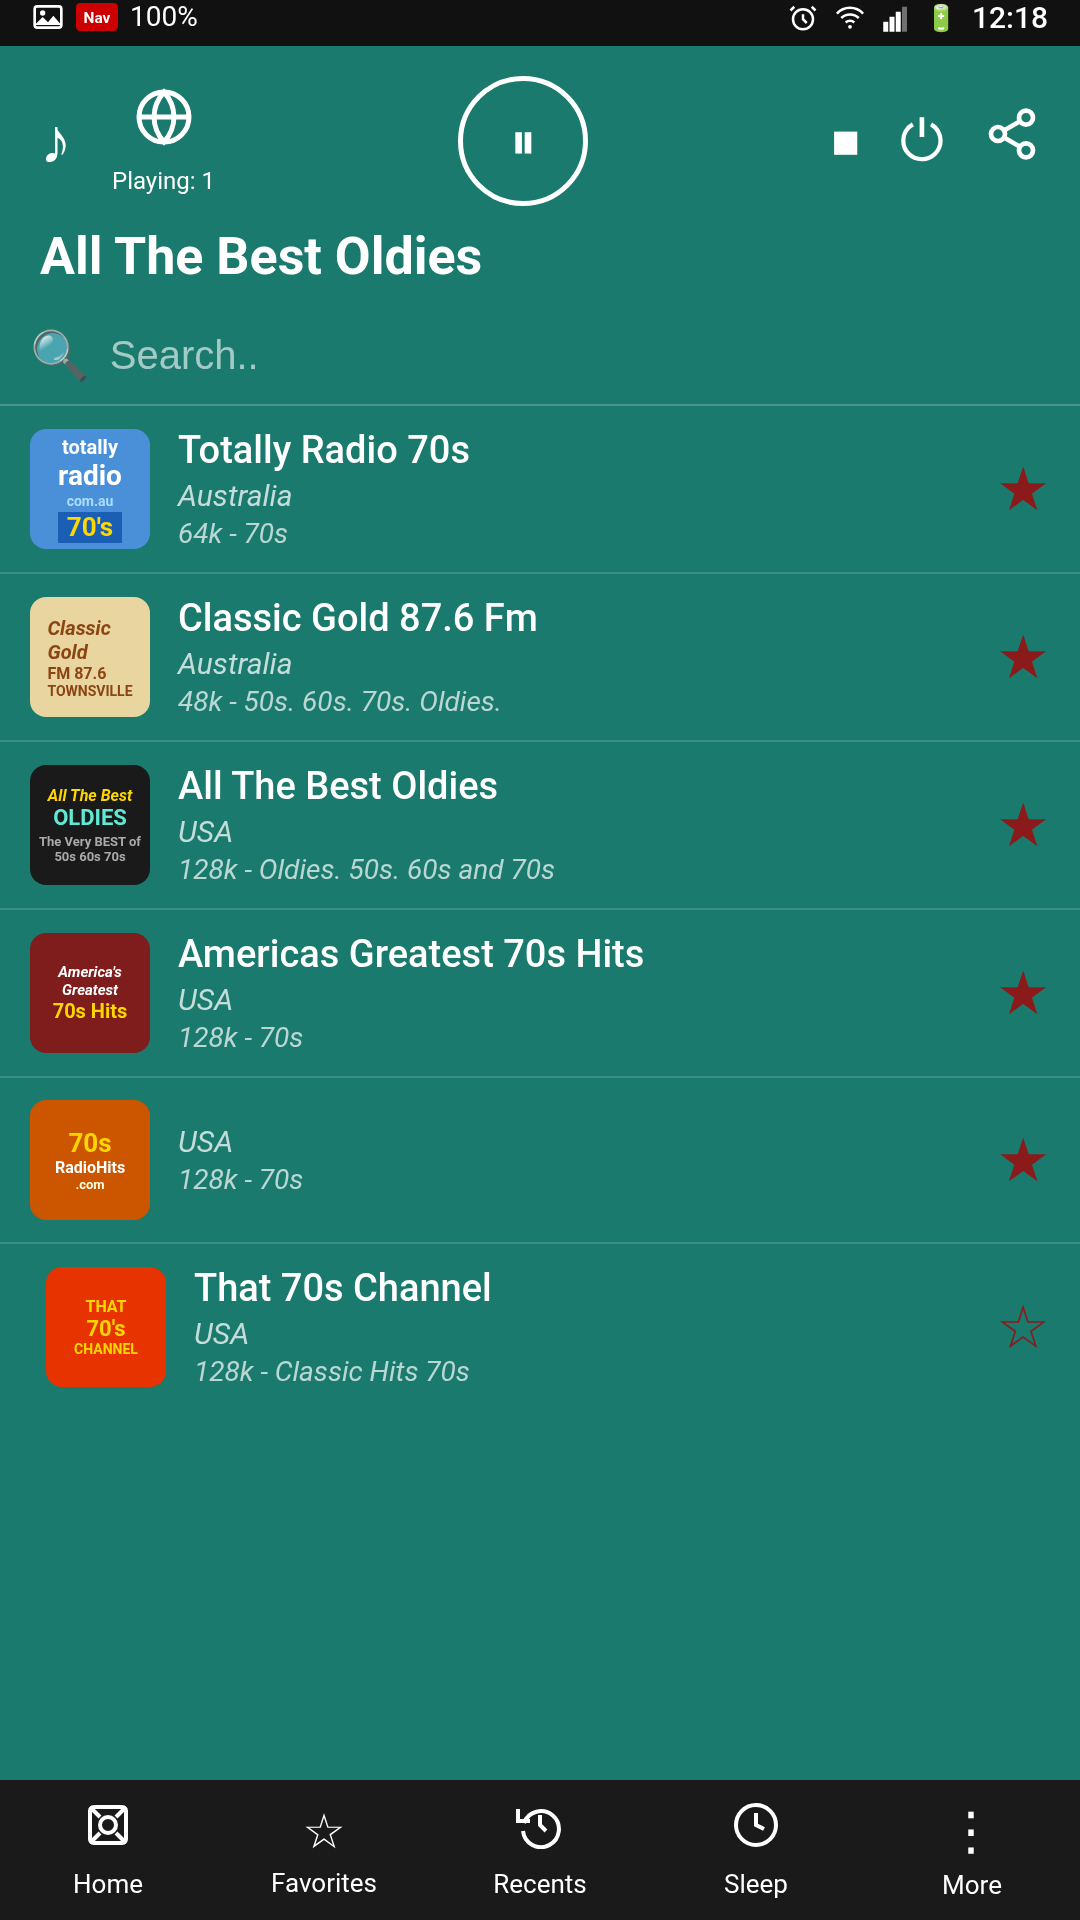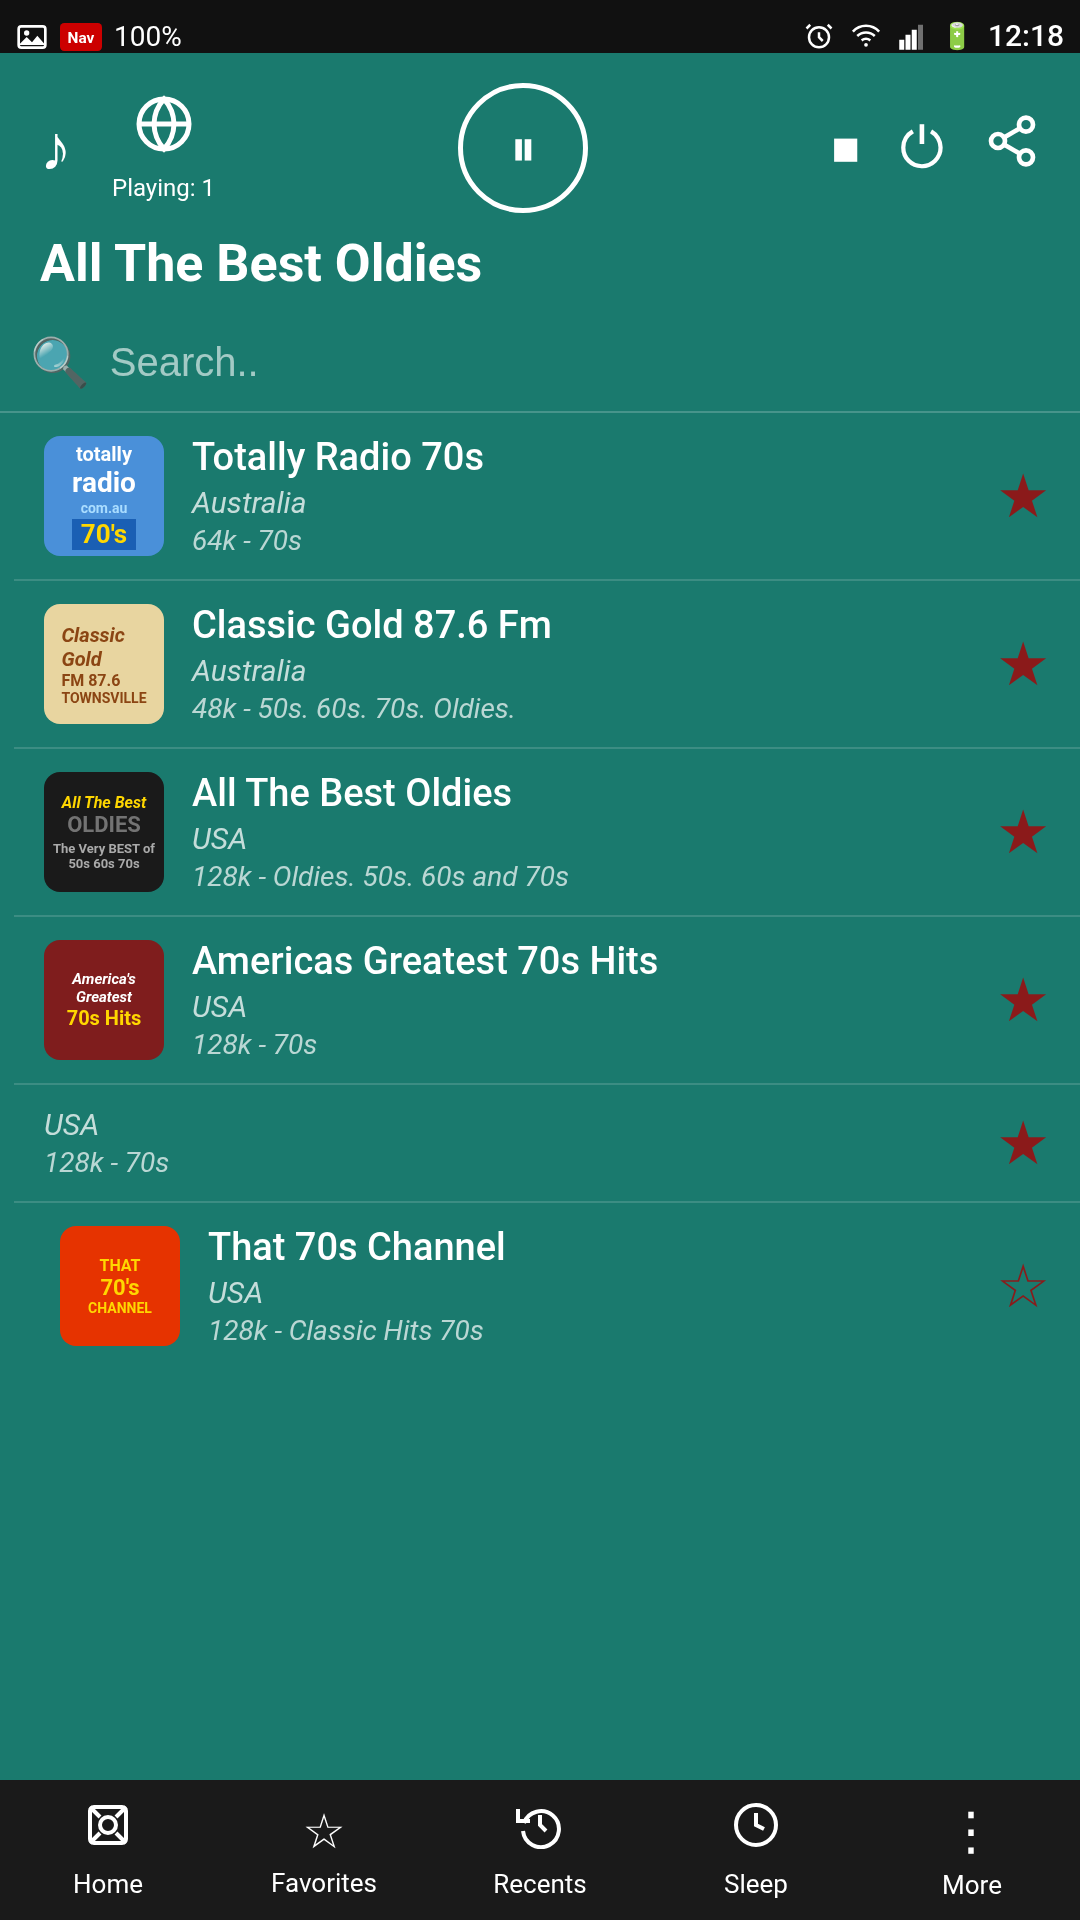--- a/index.html
+++ b/index.html
@@ -11,26 +11,26 @@
       background-color: #1a7a6e;
       font-family: 'Roboto', Arial, sans-serif;
       color: white;
       overflow: hidden;
       position: relative;
     }
 
     
     .status-bar {
       width: 100%;
-      height: 53px;
+      height: 46px;
       background: #111;
       display: flex;
-      align-items: flex-end;
+      align-items: flex-start;
       justify-content: space-between;
-      padding: 0 16px;
+      padding: 0 32px;
       font-size: 28px;
       color: white;
     }
     .status-bar-left {
       display: flex;
       align-items: center;
       gap: 12px;
     }
     .status-bar-right {
       display: flex;
@@ -331,21 +331,21 @@
   <div class="app-title">All The Best Oldies</div>
 </div>
 
 <div class="search-container">
   <div class="search-bar">
     <span class="search-icon">🔍</span>
     <input type="text" class="search-input" placeholder="Search.." style="">
   </div>
 </div>
 
-<div class="station-list" style="height: calc(1920px - 60px - 230px - 88px - 140px); overflow-y: auto; margin-left: 14px;">
+<div class="station-list" style="height: calc(1920px - 60px - 230px - 88px - 140px); overflow-y: auto;">
 
   <div class="station-item">
     <div class="station-logo logo-totally">
       <div style="text-align:center; line-height:1.2; padding:6px;">
         <div style="font-size:20px; color:#fff;">totally</div>
         <div style="font-size:28px; font-weight:bold; color:#fff;">radio</div>
         <div style="font-size:14px; color:#adf;">com.au</div>
         <div style="font-size:26px; font-weight:bold; color:#ffd700; background:#1a5fb4; width:100%; margin-top:2px;">70's</div>
       </div>
     </div>
@@ -371,21 +371,21 @@
       <div class="station-country">Australia</div>
       <div class="station-detail">48k - 50s. 60s. 70s. Oldies.</div>
     </div>
     <span class="star-btn star-filled">★</span>
   </div>
 
   <div class="station-item">
     <div class="station-logo logo-all-best">
       <div style="text-align:center; padding:6px;">
         <div style="font-size:16px; color:#ffd700; font-style:italic;">All The Best</div>
-        <div style="font-size:22px; color:#737373; font-weight:bold;">OLDIES</div>
+        <div style="font-size:22px; color:#5eead4; font-weight:bold;">OLDIES</div>
         <div style="font-size:13px; color:#aaa; margin-top:4px;">The Very BEST of 50s 60s 70s</div>
       </div>
     </div>
     <div class="station-info">
       <div class="station-name">All The Best Oldies</div>
       <div class="station-country">USA</div>
       <div class="station-detail">128k - Oldies. 50s. 60s and 70s</div>
     </div>
     <span class="star-btn star-filled">★</span>
   </div>
@@ -400,20 +400,27 @@
     </div>
     <div class="station-info">
       <div class="station-name">Americas Greatest 70s Hits</div>
       <div class="station-country">USA</div>
       <div class="station-detail">128k - 70s</div>
     </div>
     <span class="star-btn star-filled">★</span>
   </div>
 
   <div class="station-item">
+    <div class="station-logo logo-sf70s">
+      <div style="text-align:center; padding:6px;">
+        <div style="font-size:26px; font-weight:bold; color:#ffd700;">70s</div>
+        <div style="font-size:16px; color:#fff;">RadioHits</div>
+        <div style="font-size:13px; color:#ffd;">.com</div>
+      </div>
+    </div>
     <div class="station-info">
       <div class="station-country">USA</div>
       <div class="station-detail">128k - 70s</div>
     </div>
     <span class="star-btn star-filled">★</span>
   </div>
 
   <div class="station-item" style="border-bottom: none; padding-left: 46px;">
     <div class="station-logo logo-that70s">
       <div style="text-align:center; padding:6px;">

